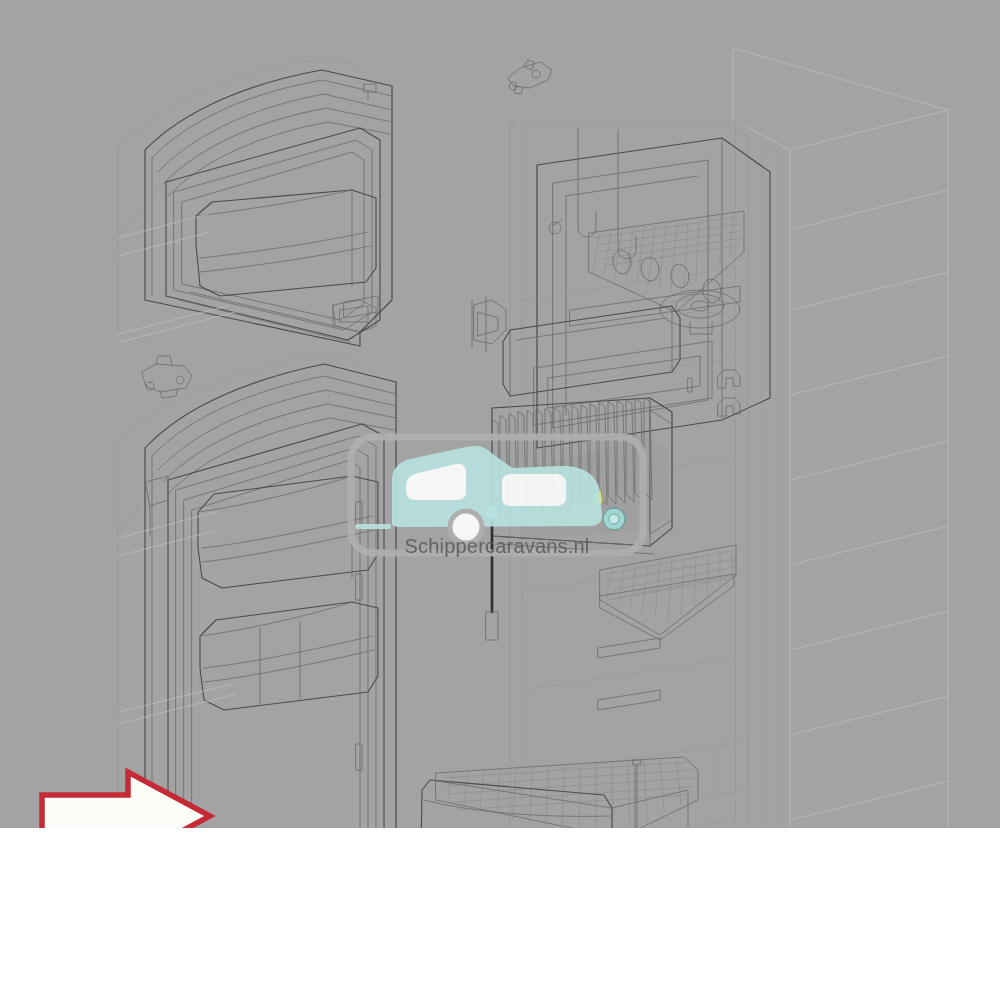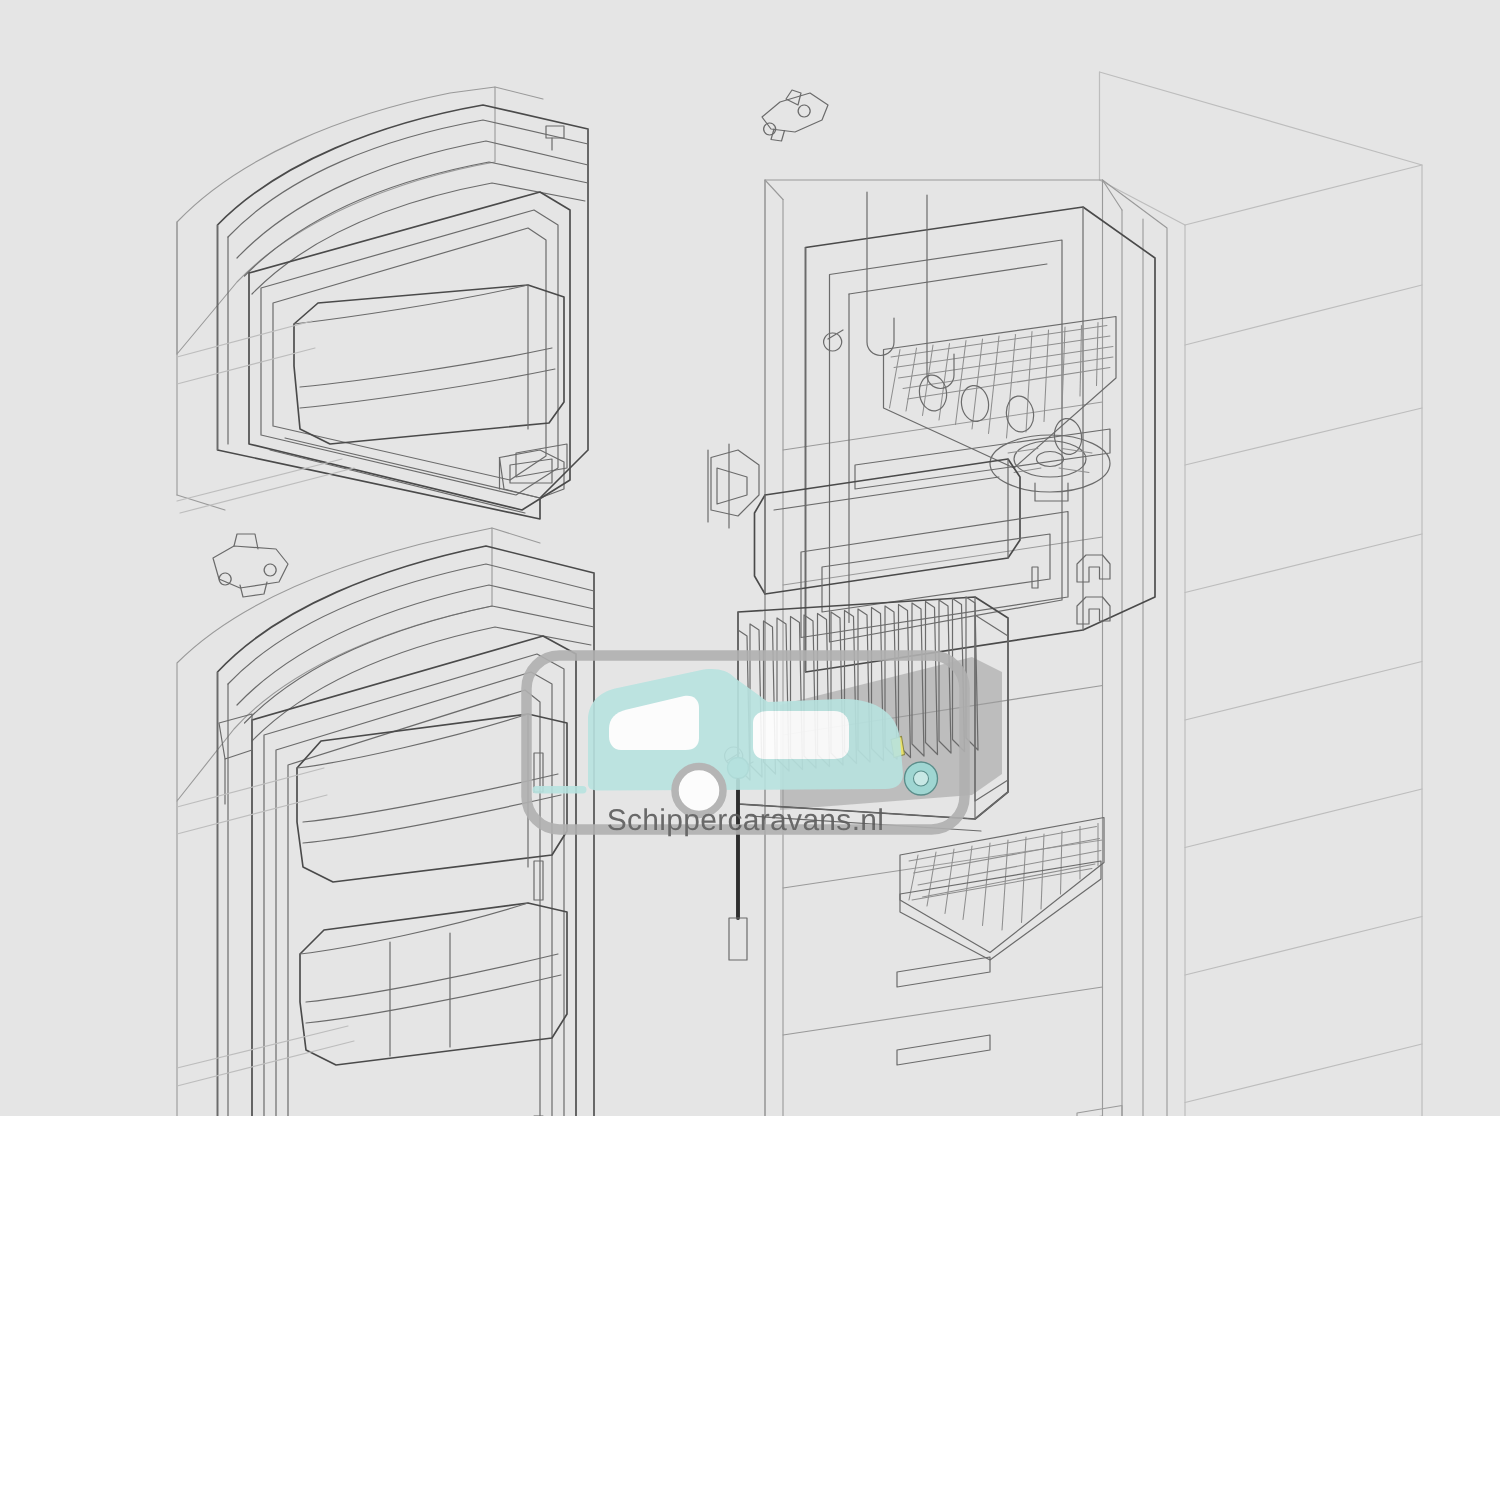--- a/index.html
+++ b/index.html
@@ -7,22 +7,22 @@
     margin: 0;
     padding: 0;
     background: #ffffff;
   }
   body {
     font-family: "Liberation Sans", sans-serif;
   }
   #canvas {
     position: relative;
     width: 1000px;
-    height: 744px;
-    background: #e5e5e5;
+    height: 828px;
+    background: #a3a3a3;
     overflow: hidden;
   }
   #diagram-svg {
     position: absolute;
     left: 0;
     top: 0;
     width: 1000px;
     height: 1000px;
     display: block;
   }

